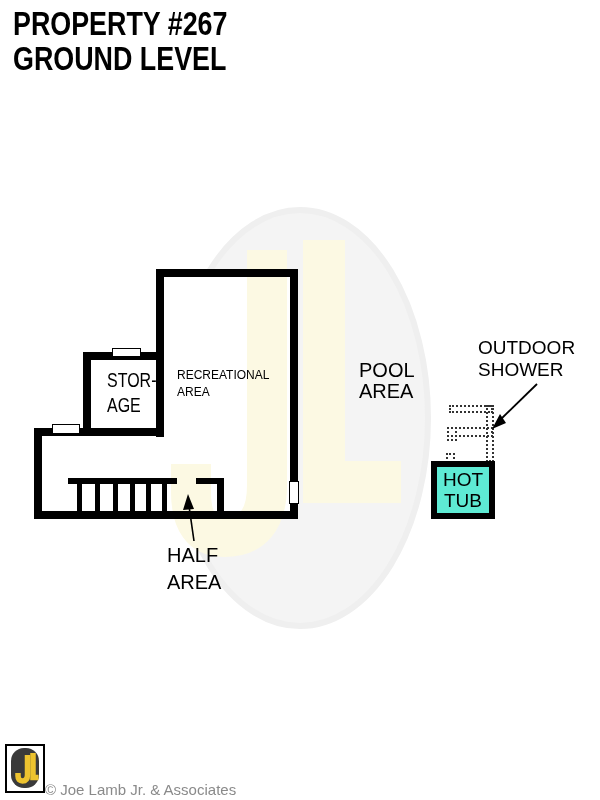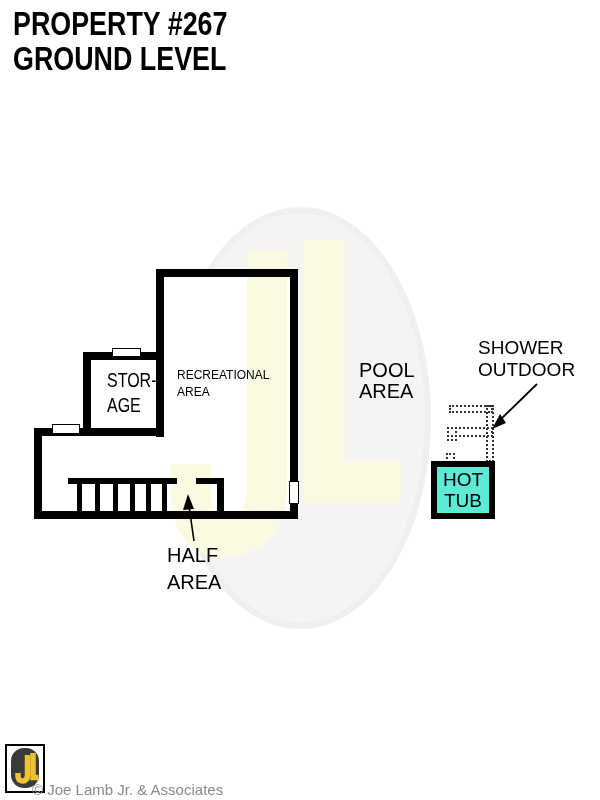--- a/index.html
+++ b/index.html
@@ -24,21 +24,21 @@
   #shower-label{left:478px;top:337px;font-size:19px;line-height:22px;}
   #halfbath-label{left:167px;top:536px;font-size:20px;line-height:27px;margin-top:6px;}
   
   #hot-tub{position:absolute;left:431px;top:461px;width:52px;height:46px;border:6px solid #000;
            background:#5eead4;z-index:4;display:flex;align-items:center;justify-content:center;
            text-align:center;font-size:19px;line-height:21px;}
   
   #logo-box{position:absolute;left:5px;top:744px;width:36px;height:45px;border:2px solid #000;
             background:#fff;z-index:5;}
   #logo-oval{position:absolute;left:4px;top:2px;width:28px;height:40px;border-radius:13px;z-index:5;}
-  #copyright{position:absolute;left:32px;top:781px;font-size:15px;z-index:5;}
+  #copyright{position:absolute;left:45px;top:781px;font-size:15px;z-index:5;}
   svg{display:block;}
 </style>
 </head>
 <body>
 
 <div id="page">
 
   <svg class="abs z0" width="600" height="800" viewBox="0 0 600 800" style="left:0;top:0;">
     <ellipse cx="300" cy="418" rx="128" ry="208" stroke="#efefef" stroke-width="6" fill="#f4f4f4"></ellipse>
   </svg>
@@ -92,22 +92,22 @@
   </div>
   <div class="lbl" id="rec-label">
     <div>RECREATIONAL</div>
     <div>AREA</div>
   </div>
   <div class="lbl" id="pool-label">
     <div>POOL</div>
     <div>AREA</div>
   </div>
   <div class="lbl" id="shower-label">
+    <div>OUTDOOR</div>
     <div>SHOWER</div>
-    <div>OUTDOOR</div>
   </div>
   <div class="lbl" id="halfbath-label">
     <div>HALF</div>
     <div>AREA</div>
   </div>
 
   <div id="hot-tub">
     <div>
       <div>HOT</div>
       <div>TUB</div>

